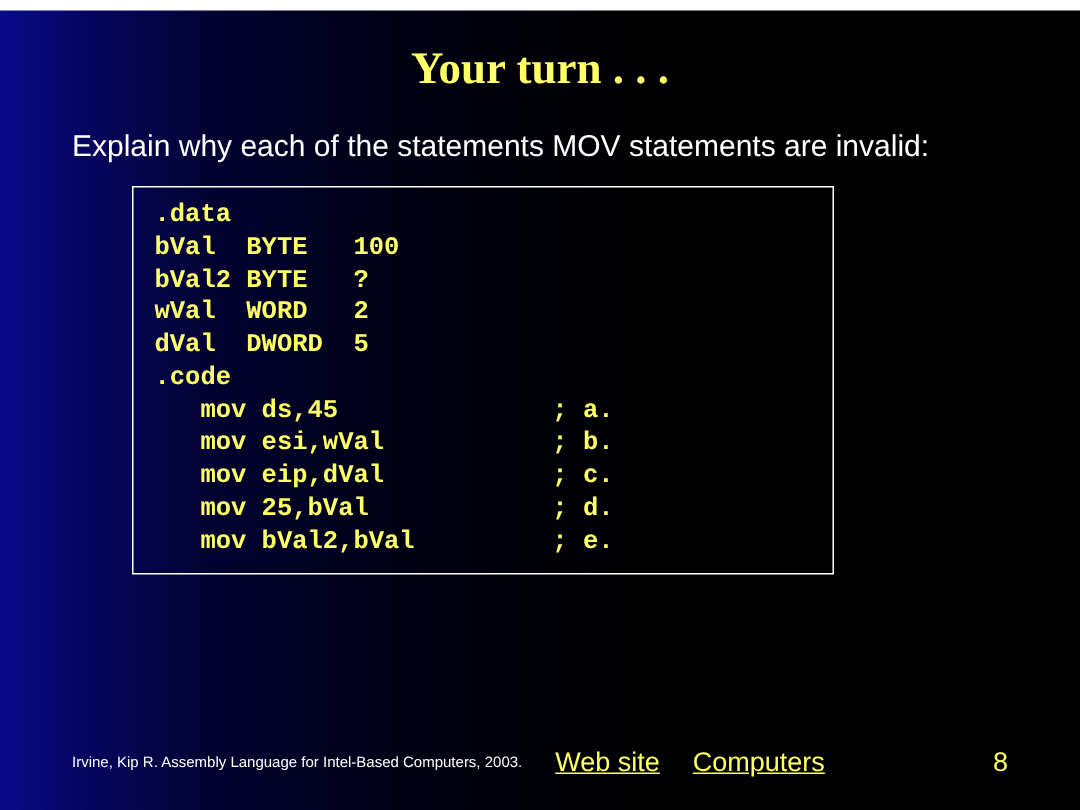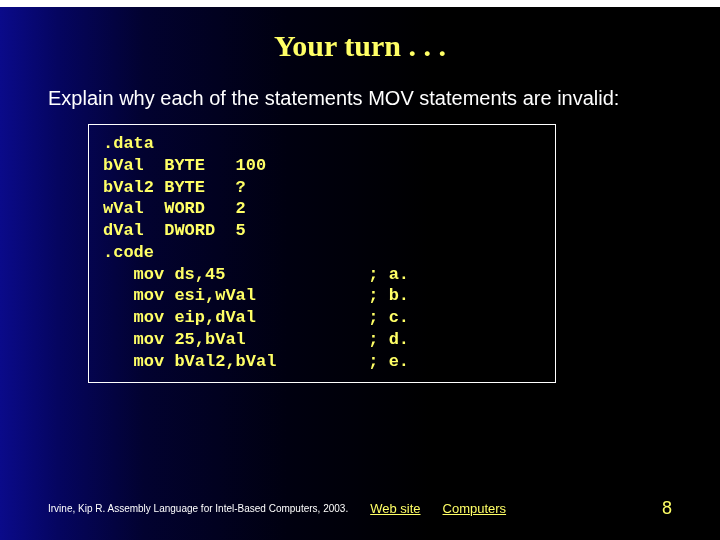--- a/index.html
+++ b/index.html
@@ -59,21 +59,21 @@
     display: flex;
     align-items: center;
     gap: 22px;
   }
   .credit {
     color: #ffffff;
     font-size: 10px;
   }
   .flink {
     color: #ffff66;
-    font-size: 13px;
+    font-size: 18px;
     text-decoration: underline;
     cursor: pointer;
   }
   .pagenum {
     color: #ffff66;
     font-size: 18px;
   }
 </style>
 </head>
 <body>

